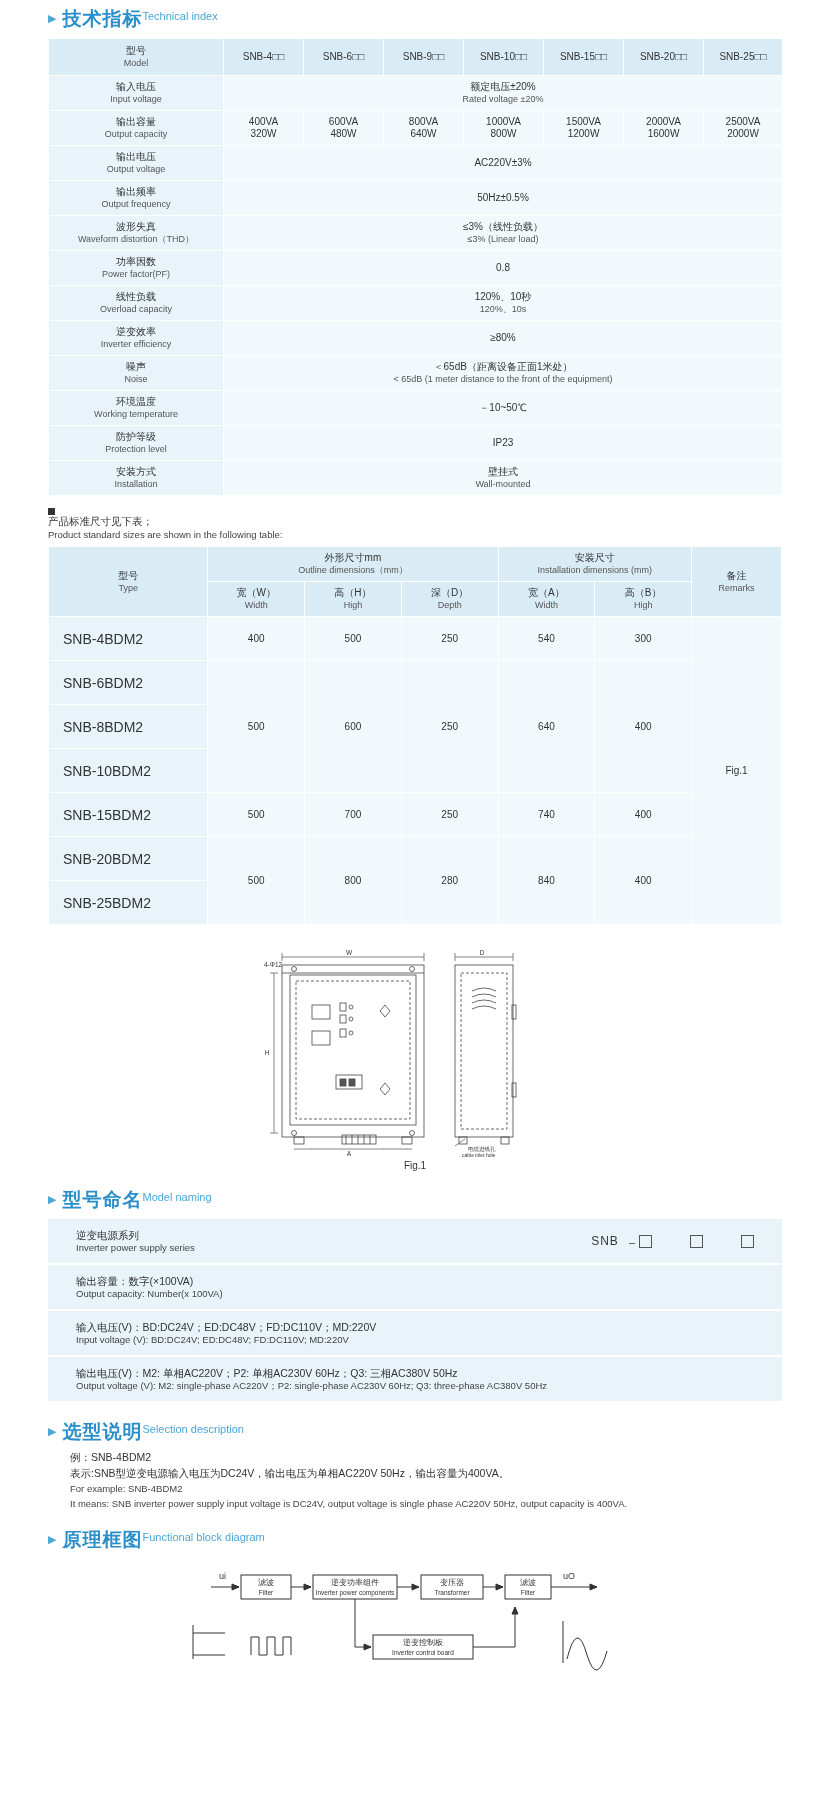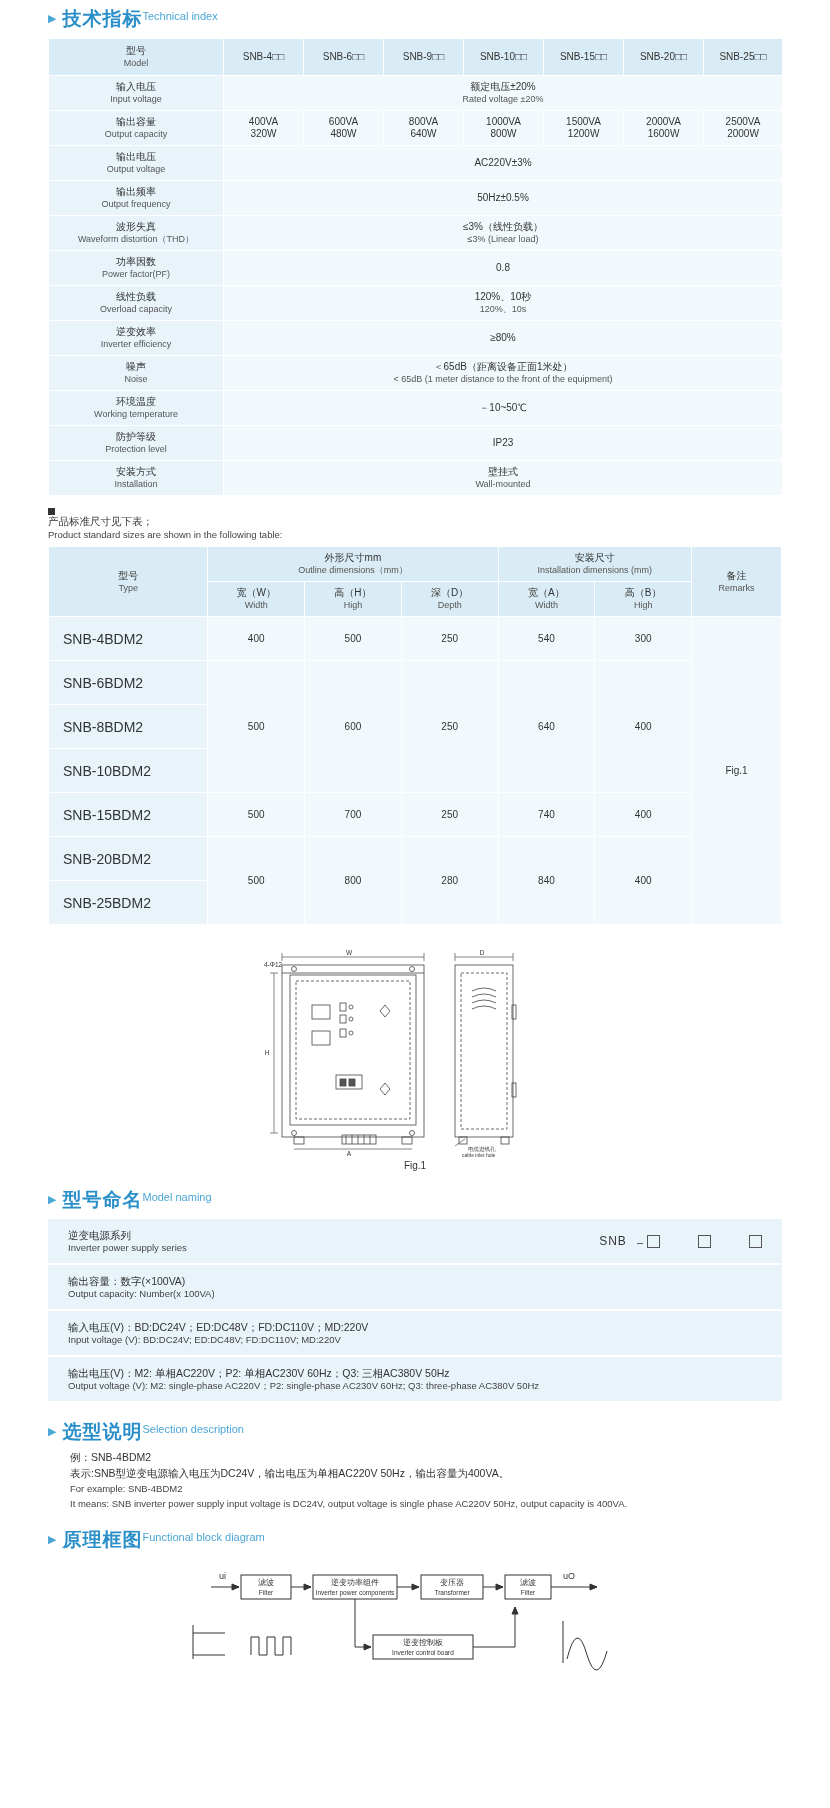--- a/index.html
+++ b/index.html
@@ -58,21 +58,21 @@
   .size-table .h2{background:#d9ecf5;height:26px;}
   .size-table .type-cell{background:#e8f4fa;text-align:left;padding-left:14px;height:35px;font-size:14px;}
   .size-table .v{background:#f2f9fc;}
 
   
   .drawing-wrap{width:830px;margin-top:18px;display:flex;justify-content:center;}
   .fig-caption{text-align:center;font-size:10px;color:#333;margin-top:2px;}
 
   
   .naming{width:734px;margin:8px 0 0 48px;}
-  .nrow{background:#e9f4fa;border-bottom:2px solid #ffffff;padding:7px 20px;display:flex;align-items:center;min-height:30px;}
+  .nrow{background:#e9f4fa;border-bottom:2px solid #ffffff;padding:7px 28px;display:flex;align-items:center;min-height:30px;}
   .nrow .txt .cn{font-size:10.5px;color:#333;line-height:13px;}
   .nrow .txt .en{font-size:9.5px;color:#444;line-height:12px;}
   .nrow-top{justify-content:space-between;}
   .codes{display:flex;align-items:flex-end;font-size:11px;color:#333;}
   .codes .snb{font-size:12px;letter-spacing:1px;margin-right:10px;}
   .sqbox{width:11px;height:11px;border:1px solid #555;display:inline-block;}
   .dash{margin:0 4px 0 0;}
   .gap1{width:38px;}
   .gap2{width:38px;}
 

